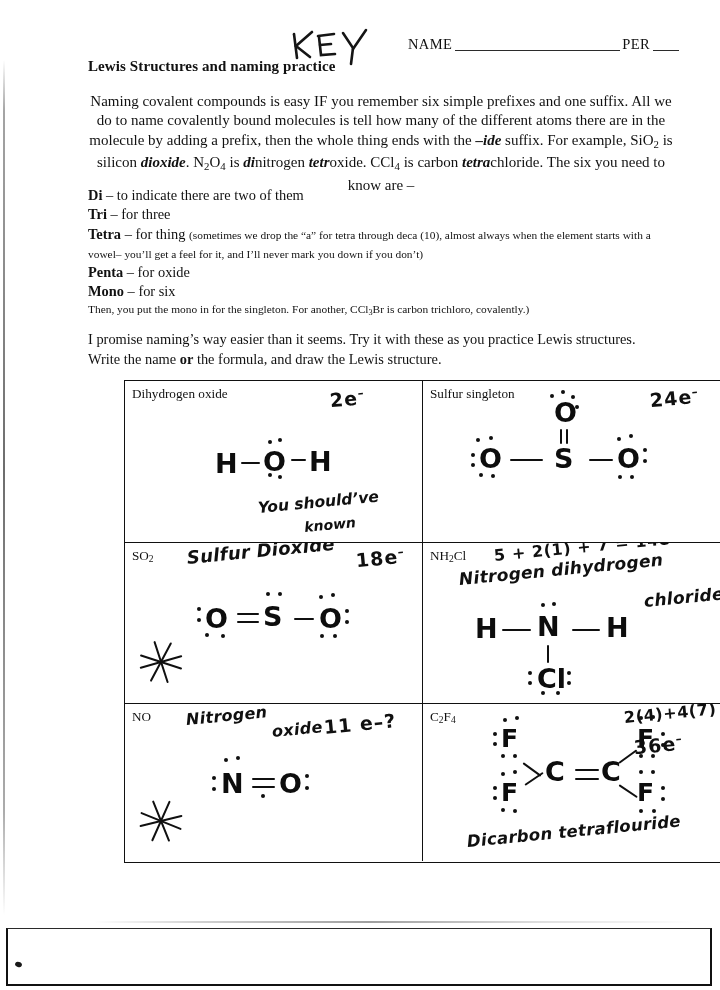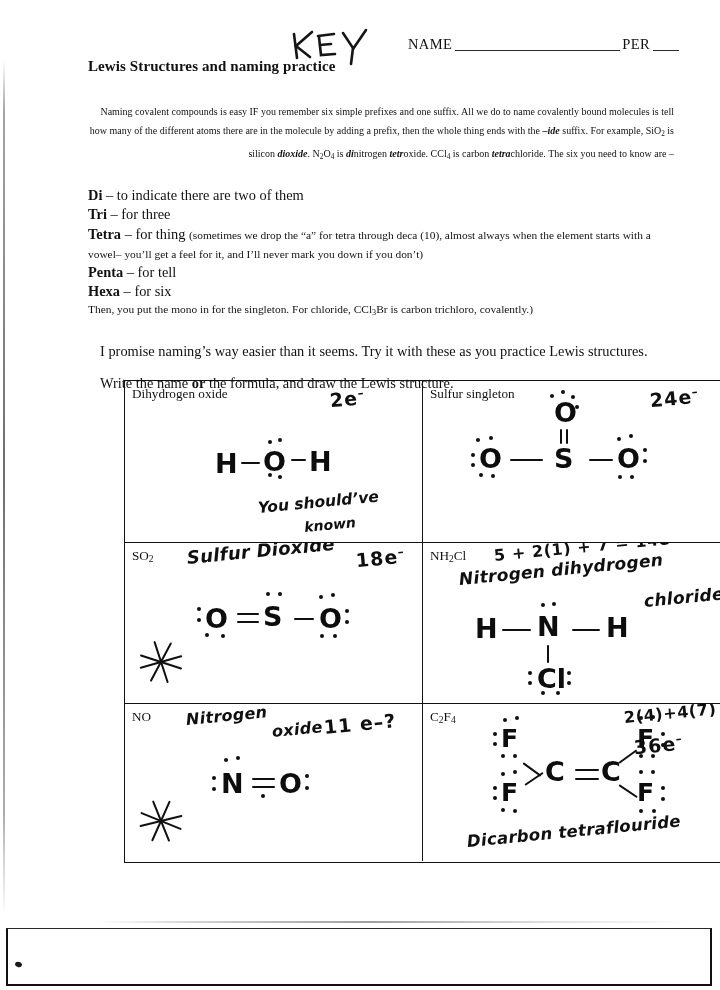--- a/index.html
+++ b/index.html
@@ -80,25 +80,25 @@
     position: absolute;
     left: 88px; top: 58px;
     font-size: 15px;
     font-weight: bold;
     letter-spacing: 0.1px;
   }
 
   
   .body-block {
     position: absolute;
-    left: 88px; top: 102px;
+    left: 88px; top: 92px;
     width: 586px;
-    font-size: 10px;
+    font-size: 15px;
     line-height: 19.3px;
-    text-align: right;
+    text-align: center;
   }
   .body-block p { margin: 0; }
   .prefix-list {
     position: absolute;
     left: 88px; top: 186px;
     width: 586px;
     font-size: 14.4px;
     line-height: 19.3px;
   }
   .prefix-line { margin: 0; }
@@ -107,21 +107,21 @@
     font-size: 11.4px;
     line-height: 14.6px;
   }
   .closing-block {
     position: absolute;
     left: 88px; top: 330px;
     width: 586px;
     font-size: 14.4px;
     line-height: 19.6px;
   }
-  .closing-block p { margin: 12px; }
+  .closing-block p { margin: 0; }
   sub { font-size: 0.72em; vertical-align: -0.24em; }
   .ital-bold { font-style: italic; font-weight: bold; }
 
   
   .ws-table {
     position: absolute;
     left: 80px; top: 380px;
     width: 602px; height: 483px;
     border: 1.6px solid #111;
     box-sizing: border-box;
@@ -259,23 +259,23 @@
 <div class="doc-title">Lewis Structures and naming practice</div>
 
 <div class="body-block">
   <p><span>Naming covalent compounds is easy IF you remember six simple prefixes and one suffix. All we do to name covalently bound molecules is tell how many of the different atoms there are in the molecule by adding a prefix, then the whole thing ends with the </span><span class="ital-bold">–ide</span><span> suffix.  For example, SiO</span><sub>2</sub><span> is silicon </span><span class="ital-bold">dioxide</span><span>. N</span><sub>2</sub><span>O</span><sub>4</sub><span> is </span><span class="ital-bold">di</span><span>nitrogen </span><span class="ital-bold">tetr</span><span>oxide. CCl</span><sub>4</sub><span> is carbon </span><span class="ital-bold">tetra</span><span>chloride. The six you need to know are –</span></p>
 </div>
 
 <div class="prefix-list">
   <p class="prefix-line"><span class="pf-name">Di</span><span> – </span><span>to indicate there are two of them</span></p>
   <p class="prefix-line"><span class="pf-name">Tri</span><span> – </span><span>for three</span></p>
   <p class="prefix-line"><span class="pf-name">Tetra</span><span> – </span><span>for thing </span><span class="small-note">(sometimes we drop the “a” for tetra through deca (10), almost always when the element starts with a vowel– you’ll get a feel for it, and I’ll never mark you down if you don’t)</span></p>
-  <p class="prefix-line"><span class="pf-name">Penta</span><span> – </span><span>for tell</span></p>
-  <p class="prefix-line"><span class="pf-name">Hexa</span><span> – </span><span>for six</span></p>
-  <p class="prefix-line small-note"><span>Then, you put the mono in for the singleton. For chloride, CCl</span><sub>3</sub><span>Br is carbon trichloro, covalently.)</span></p>
+  <p class="prefix-line"><span class="pf-name">Penta</span><span> – </span><span>for oxide</span></p>
+  <p class="prefix-line"><span class="pf-name">Mono</span><span> – </span><span>for six</span></p>
+  <p class="prefix-line small-note"><span>Then, you put the mono in for the singleton. For another, CCl</span><sub>3</sub><span>Br is carbon trichloro, covalently.)</span></p>
 </div>
 
 <div class="closing-block">
   <p>I promise naming’s way easier than it seems. Try it with these as you practice Lewis structures.</p>
   <p><span>Write the name </span><b>or</b><span> the formula, and draw the Lewis structure.</span></p>
 </div>
 
 <div class="ws-table">
 
   <div class="ws-row r1">

